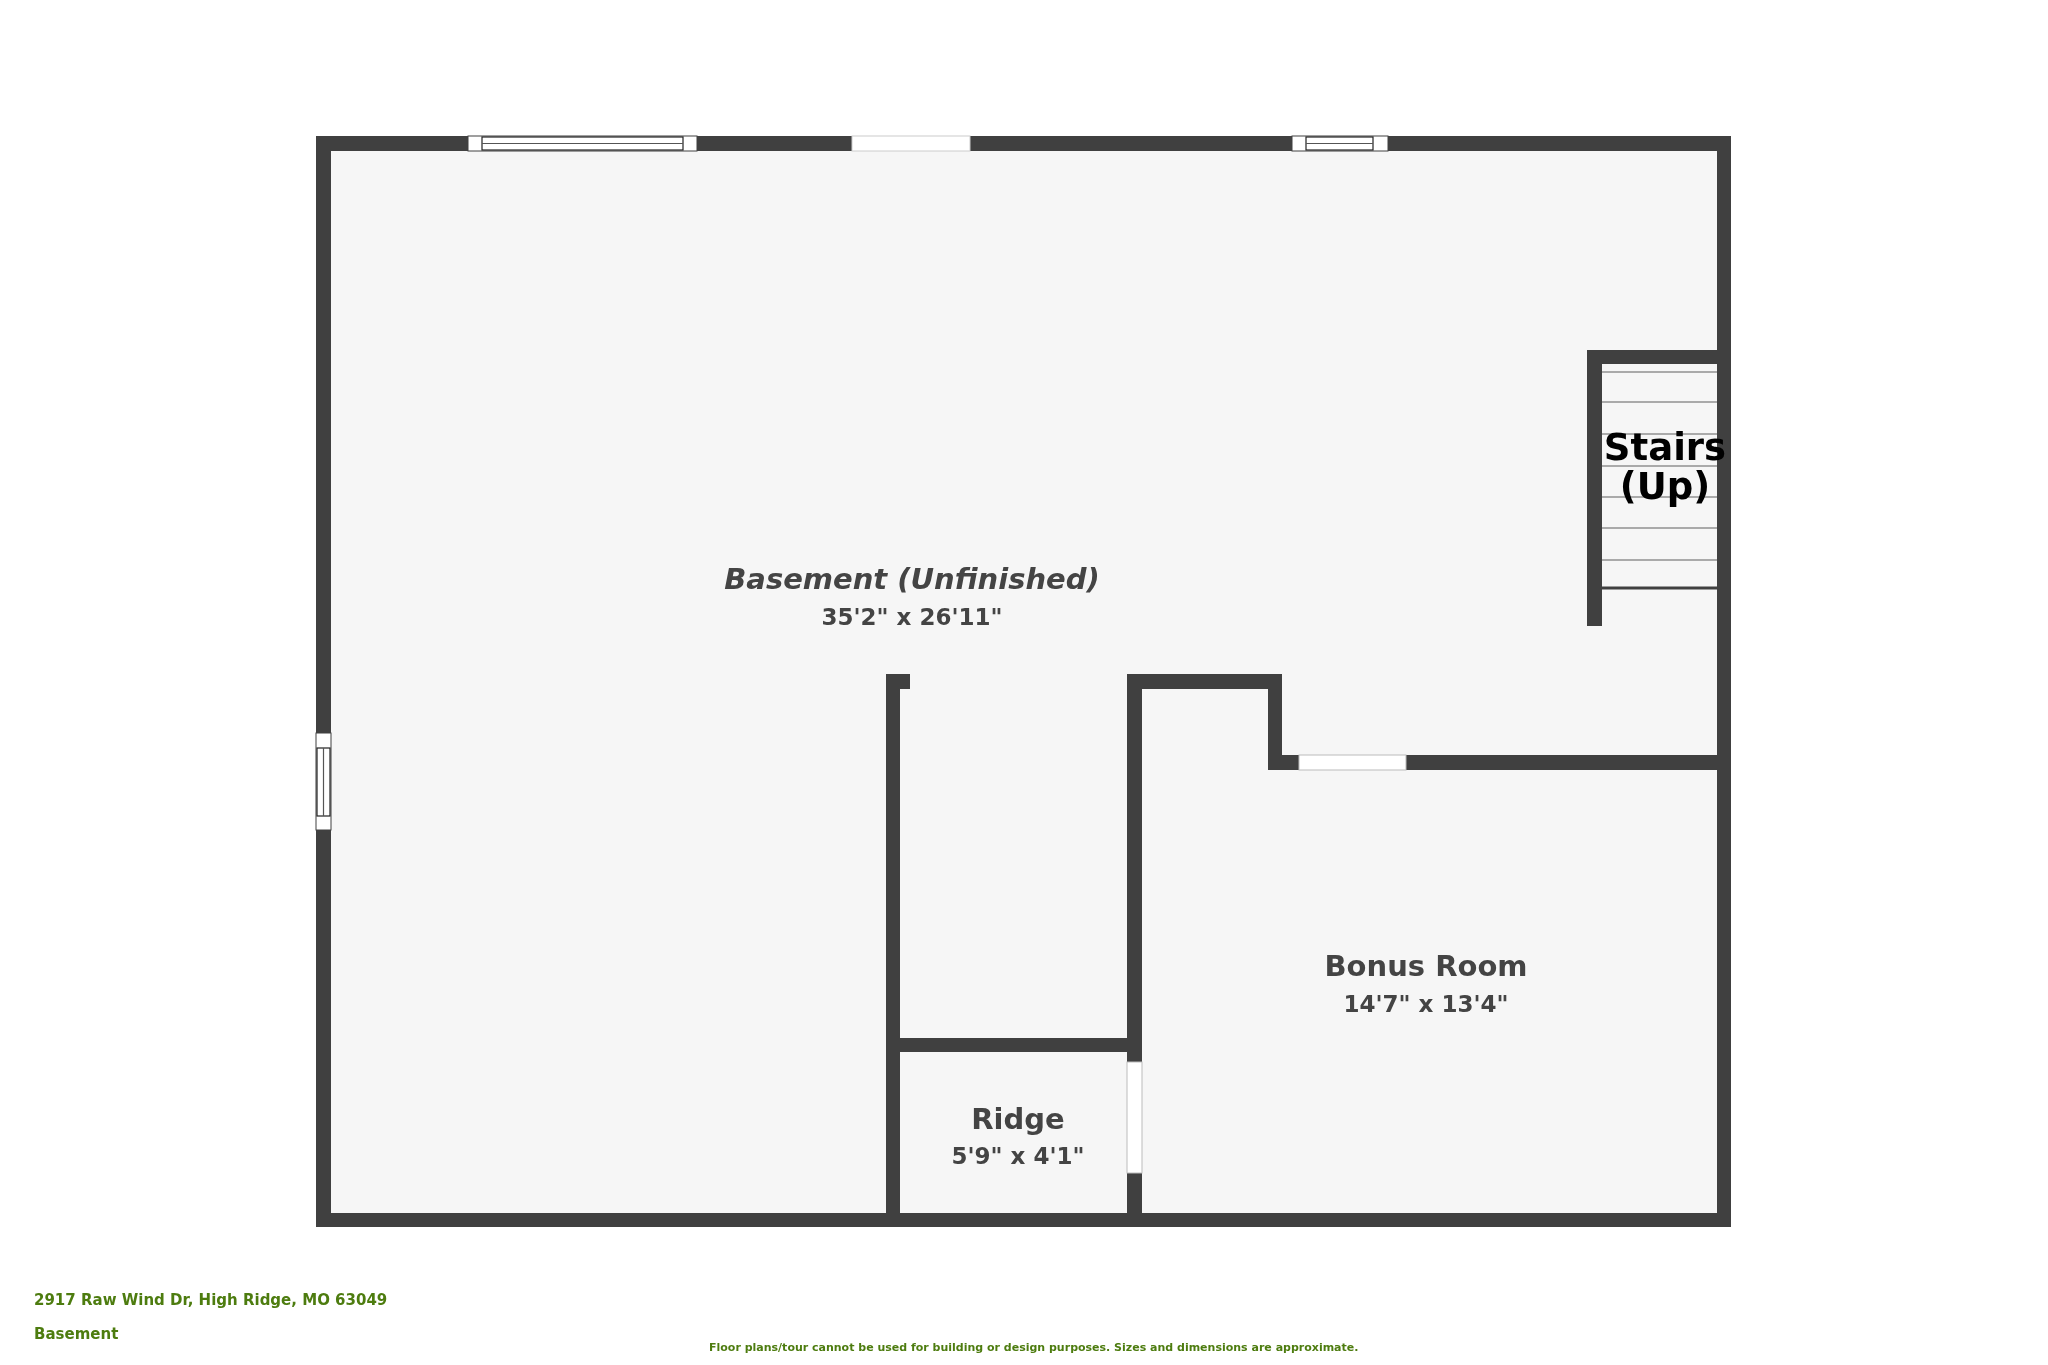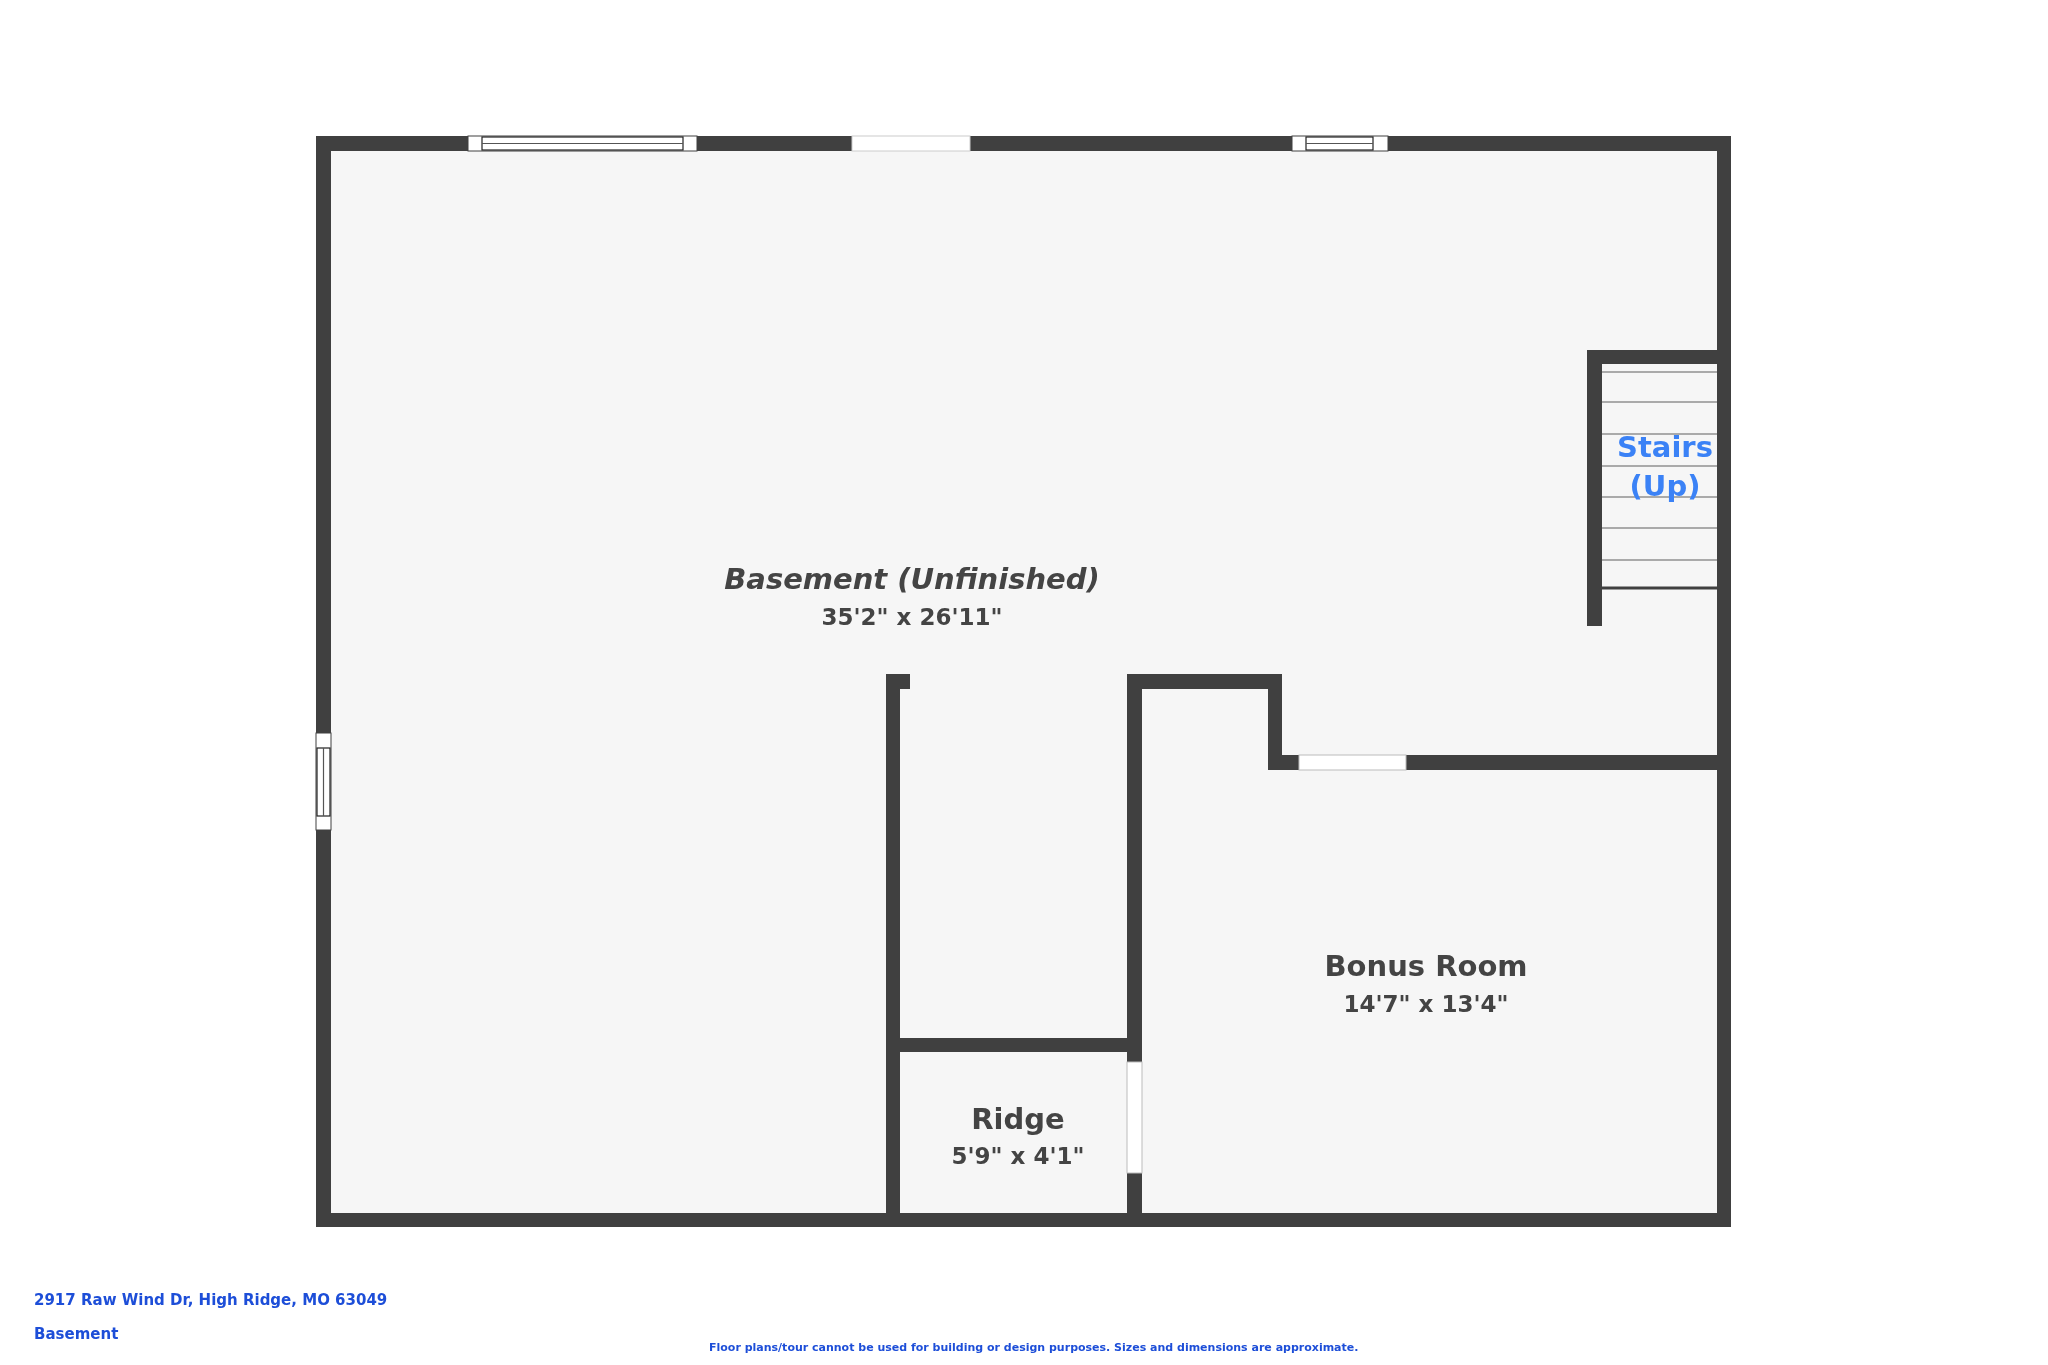--- a/index.html
+++ b/index.html
@@ -1,22 +1,22 @@
 <!DOCTYPE html>
 <html><head>
 <meta charset="utf-8">
 <style>
   html, body { margin: 0; padding: 0; background: #ffffff; }
   body { width: 2048px; height: 1365px; position: relative; overflow: hidden; font-family: "DejaVu Sans", "Liberation Sans", sans-serif; }
   #plan { position: absolute; left: 0; top: 0; }
   .room-name { position: absolute; text-align: center; color: #444444; font-weight: bold; font-size: 29px; line-height: 36px; white-space: nowrap; transform: translateX(-50%); }
   .room-dim { position: absolute; text-align: center; color: #444444; font-weight: bold; font-size: 23px; line-height: 28px; white-space: nowrap; transform: translateX(-50%); }
-  .stairs-label { position: absolute; text-align: center; color: #3b82f6; font-weight: bold; font-size: 29px; line-height: 39px; transform: translateX(-50%); white-space: nowrap; }
+  .stairs-label { position: absolute; text-align: center; color: #000000; font-weight: bold; font-size: 37px; line-height: 39px; transform: translateX(-50%); white-space: nowrap; }
   .stairs-label span { display: block; }
-  .footer-text { position: absolute; color: #1d4ed8; font-weight: bold; white-space: nowrap; }
+  .footer-text { position: absolute; color: #4d7c0f; font-weight: bold; white-space: nowrap; }
   .addr { left: 34px; top: 1291px; font-size: 15px; }
   .floor { left: 34px; top: 1325px; font-size: 15px; }
   .disclaimer { left: 709px; top: 1333px; font-size: 11px; margin-top: 8px; }
 </style>
 </head>
 <body>
 
 <svg id="plan" width="2048" height="1365" viewBox="0 0 2048 1365" xmlns="http://www.w3.org/2000/svg">
 
   <rect x="331" y="151" width="1386" height="1062" fill="#f6f6f6"></rect>

